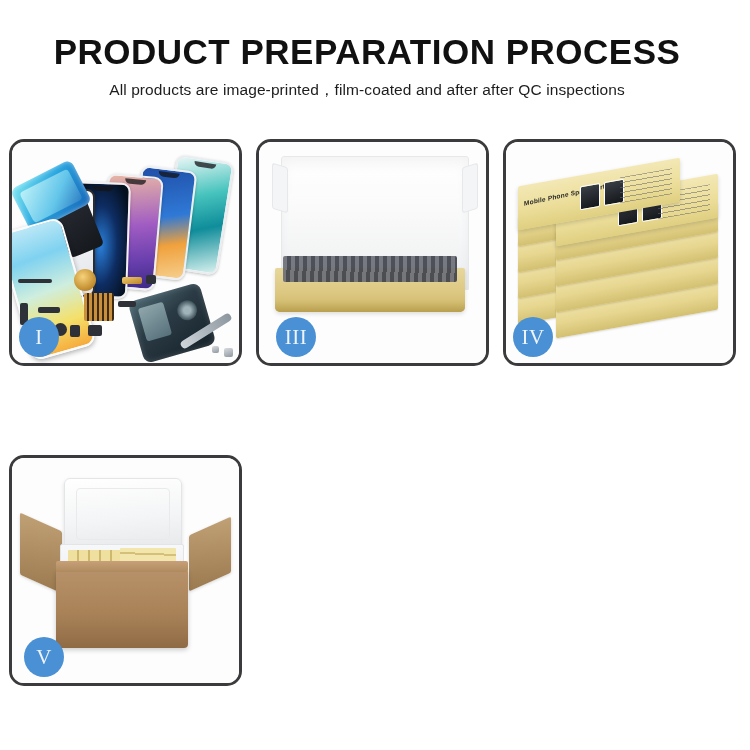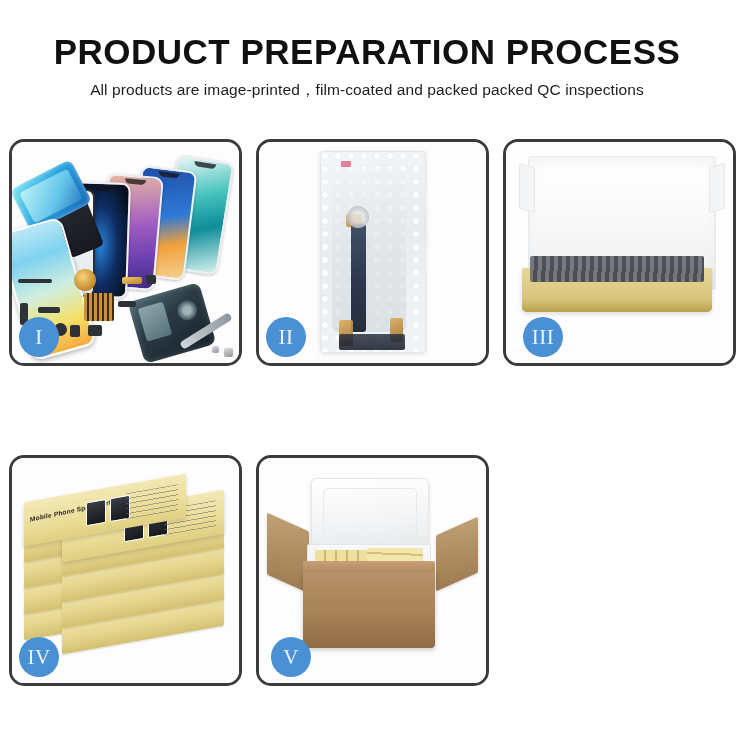--- a/index.html
+++ b/index.html
@@ -434,21 +434,21 @@
     background: rgba(120,95,62,.42); transform: skewY(13deg); border-radius:1px;
   }
 </style>
 </head>
 <body>
 
 <div class="page">
 
   <div class="header">
     <div class="title">PRODUCT PREPARATION PROCESS</div>
-    <div class="subtitle">All products are image-printed，film-coated and packed packed QC inspections</div>
+    <div class="subtitle">All products are image-printed，film-coated and after after QC inspections</div>
   </div>
 
   <div class="grid">
 
     <div class="panel p1">
       <div class="stage">
         <div class="phonefan">
           <div class="ph ph-a">
               <span class="ph-notch"></span>
             </div>
@@ -484,34 +484,20 @@
           <div class="pt" style="left:76px; top:58px; width:14px; height:11px;"></div>
           <div class="pt" style="left:106px;top:34px; width:18px; height:6px;"></div>
           <div class="pt silver" style="right:6px; bottom:6px; width:9px; height:9px;"></div>
           <div class="pt silver" style="right:20px;bottom:10px; width:7px; height:7px;"></div>
           <div class="tool"></div>
         </div>
       </div>
       <div class="badge">I</div>
     </div>
 
-    <div class="panel p2">
-      <div class="stage">
-        <div class="bubblebag">
-          <div class="lcd-panel"></div>
-          <div class="pinkmark"></div>
-          <div class="ic-gold-a"></div>
-          <div class="flexcable"></div>
-          <div class="ic-gold-b"></div>
-          <div class="ic-gold-c"></div>
-          <div class="conn-strip"></div>
-        </div>
-      </div>
-      <div class="badge">II</div>
-    </div>
 
     <div class="panel p3">
       <div class="stage">
         <div class="boxlid-open"></div>
         <div class="foam-white"></div>
         <div class="tray-kraft"></div>
         <div class="tray-lip"></div>
       </div>
       <div class="badge">III</div>
     </div>

